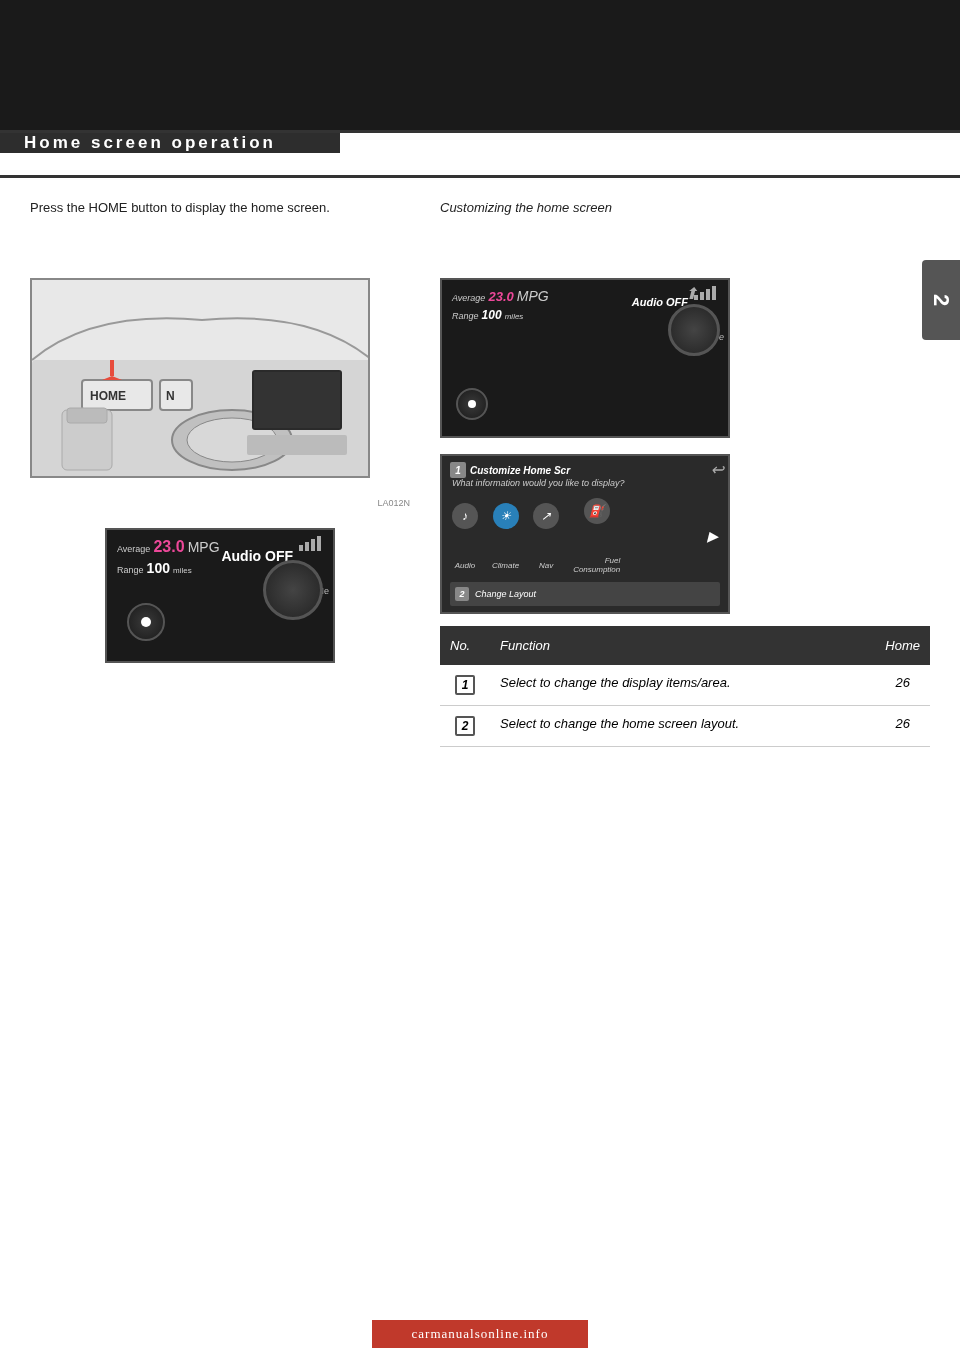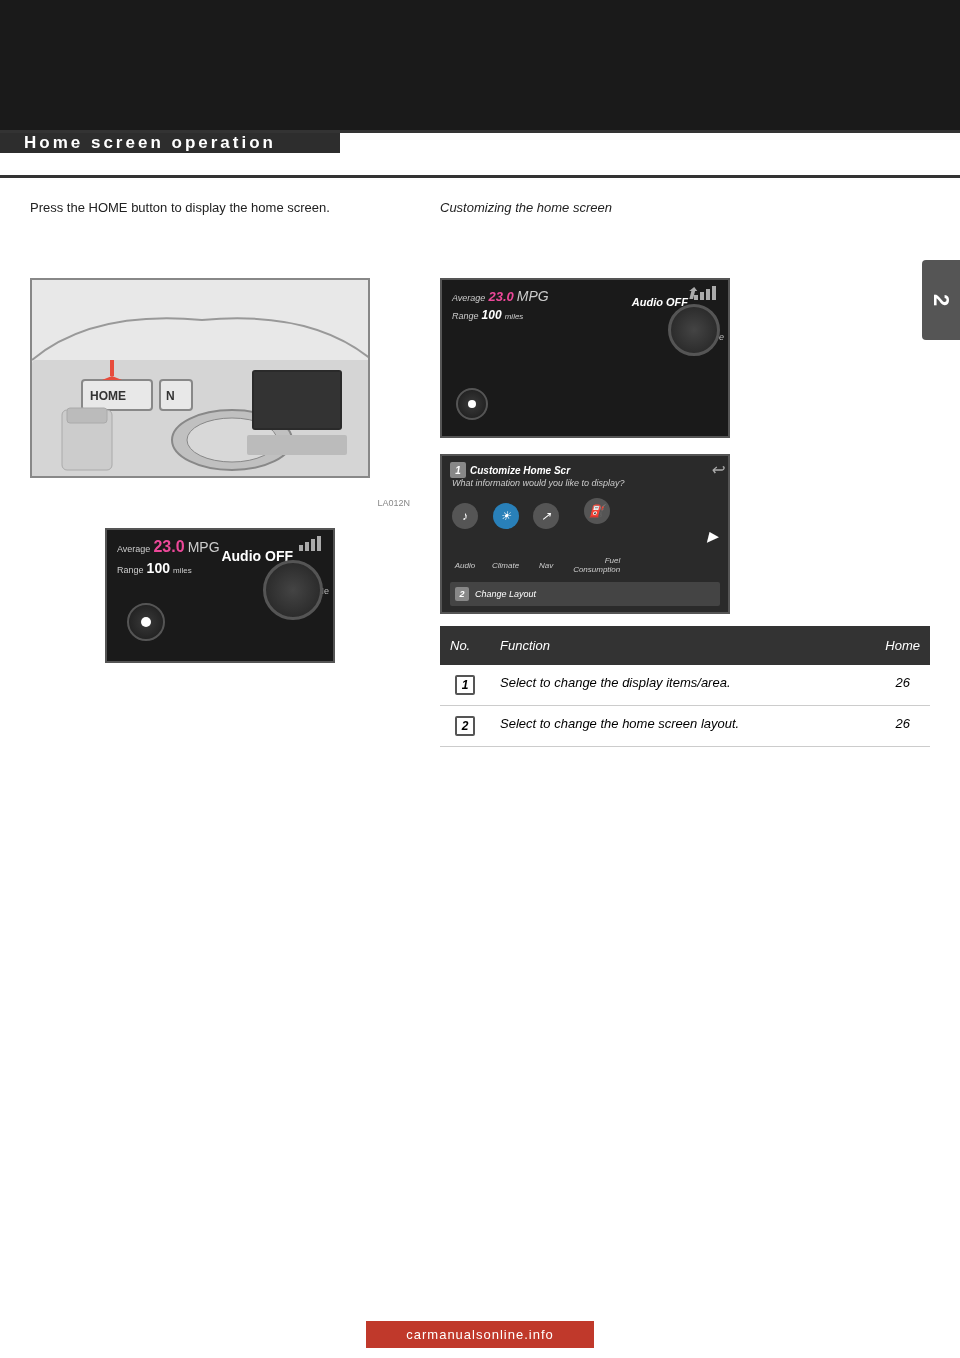--- a/index.html
+++ b/index.html
@@ -374,20 +374,21 @@
     }
 
     
     .bottom-watermark {
       position: absolute;
       bottom: 10px;
       right: 0;
       left: 0;
       display: flex;
       justify-content: center;
+      font-family: Liberation Serif, serif;
     }
 
     .watermark-bar {
       background: #c0392b;
       color: #fff;
       padding: 6px 40px;
       font-size: 13px;
       letter-spacing: 1px;
     }
 

